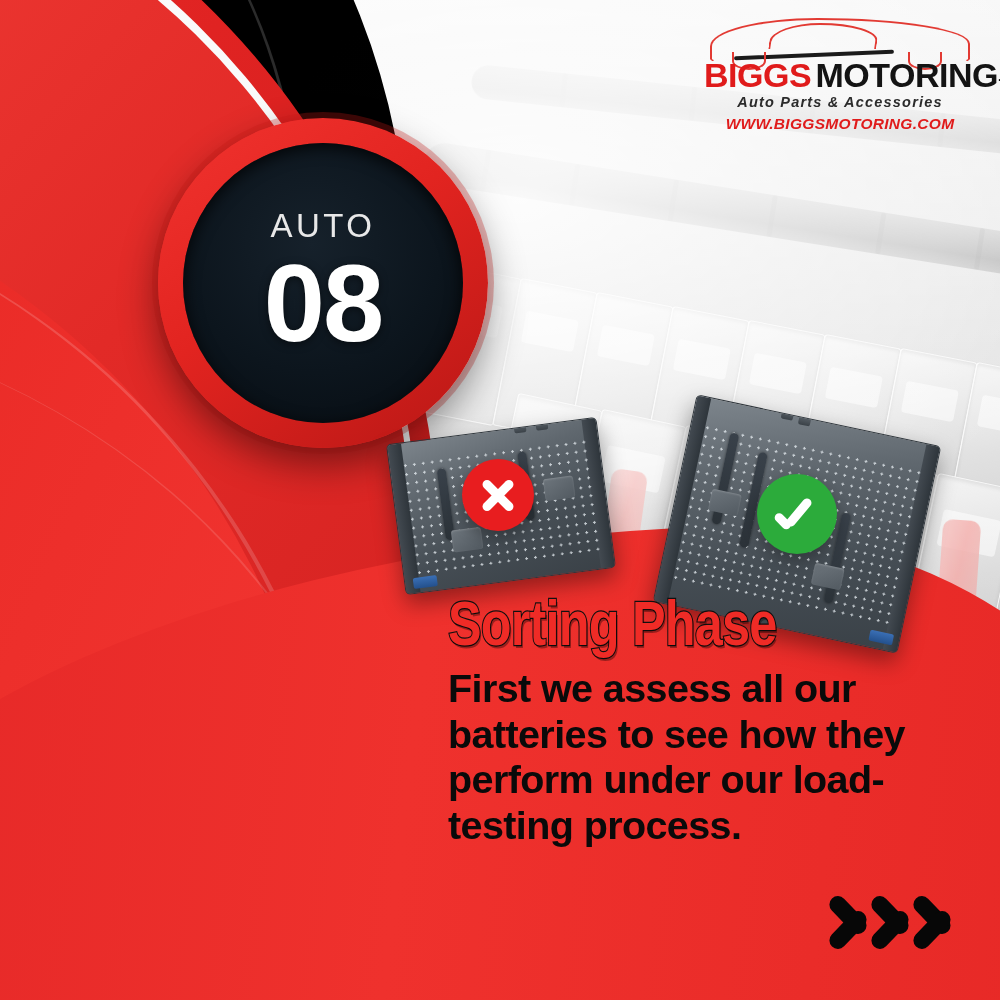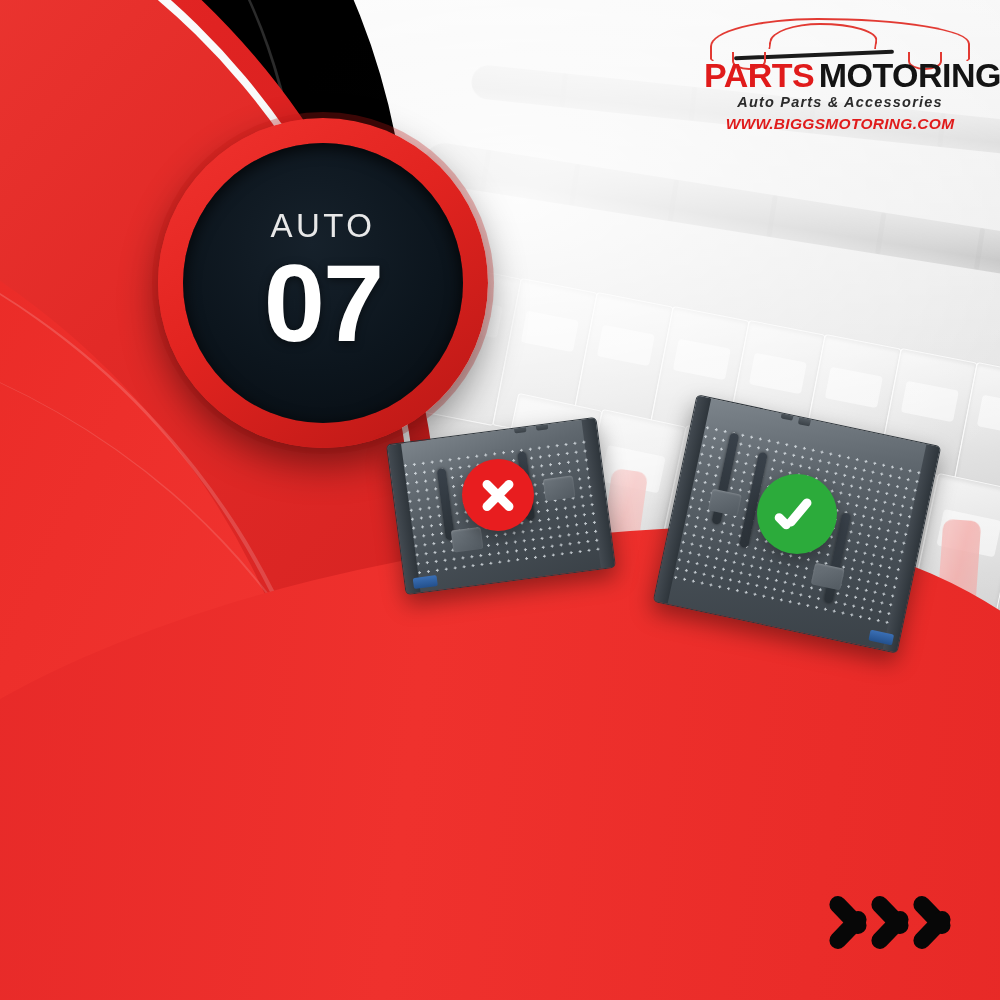--- a/index.html
+++ b/index.html
@@ -391,32 +391,32 @@
   <div class="swoosh sw-white"></div>
   <div class="swoosh sw-red-inner"></div>
   <div class="swoosh sw-red-core"></div>
   <div class="swoosh sw-sheen"></div>
   <div class="swoosh sw-sheen2"></div>
   <div class="swoosh sw-bottom"></div>
 
   <div class="step-badge">
     <div class="step-badge-inner">
       <div class="step-label">AUTO</div>
-      <div class="step-number">07</div>
+      <div class="step-number">08</div>
     </div>
   </div>
 
   <div class="logo">
     <div class="logo-car"></div>
     <div class="logo-car-win"></div>
     <div class="logo-car-line"></div>
     <div class="logo-wheel w1"></div>
     <div class="logo-wheel w2"></div>
     <div class="logo-name">
-      <span class="logo-biggs">PARTS</span><span>&nbsp;</span><span class="logo-motoring">MOTORING</span><span class="logo-com">.com</span>
+      <span class="logo-biggs">BIGGS</span><span>&nbsp;</span><span class="logo-motoring">MOTORING</span><span class="logo-com">.com</span>
     </div>
     <div class="logo-tag">Auto Parts &amp; Accessories</div>
     <div class="logo-url">WWW.BIGGSMOTORING.COM</div>
   </div>
 
   <div class="module" id="module-bad">
     <div class="module-body">
       <div class="module-edge" style="left:0;"></div>
       <div class="module-edge" style="right:0;"></div>
       <div class="module-dots"></div>
@@ -446,20 +446,24 @@
     </div>
   </div>
 
   <div class="status-badge" id="badge-reject">
     <div class="glyph-x"></div>
   </div>
   <div class="status-badge" id="badge-accept">
     <div class="glyph-check"></div>
   </div>
 
+  <div class="content">
+    <div class="headline">Sorting Phase</div>
+    <div class="body-copy">First we assess all our batteries to see how they perform under our load-testing process.</div>
+  </div>
 
   <div class="chevrons">
     <div class="chev c1">
         <span class="up"></span>
         <span class="down"></span>
       </div>
     <div class="chev c2">
         <span class="up"></span>
         <span class="down"></span>
       </div>

